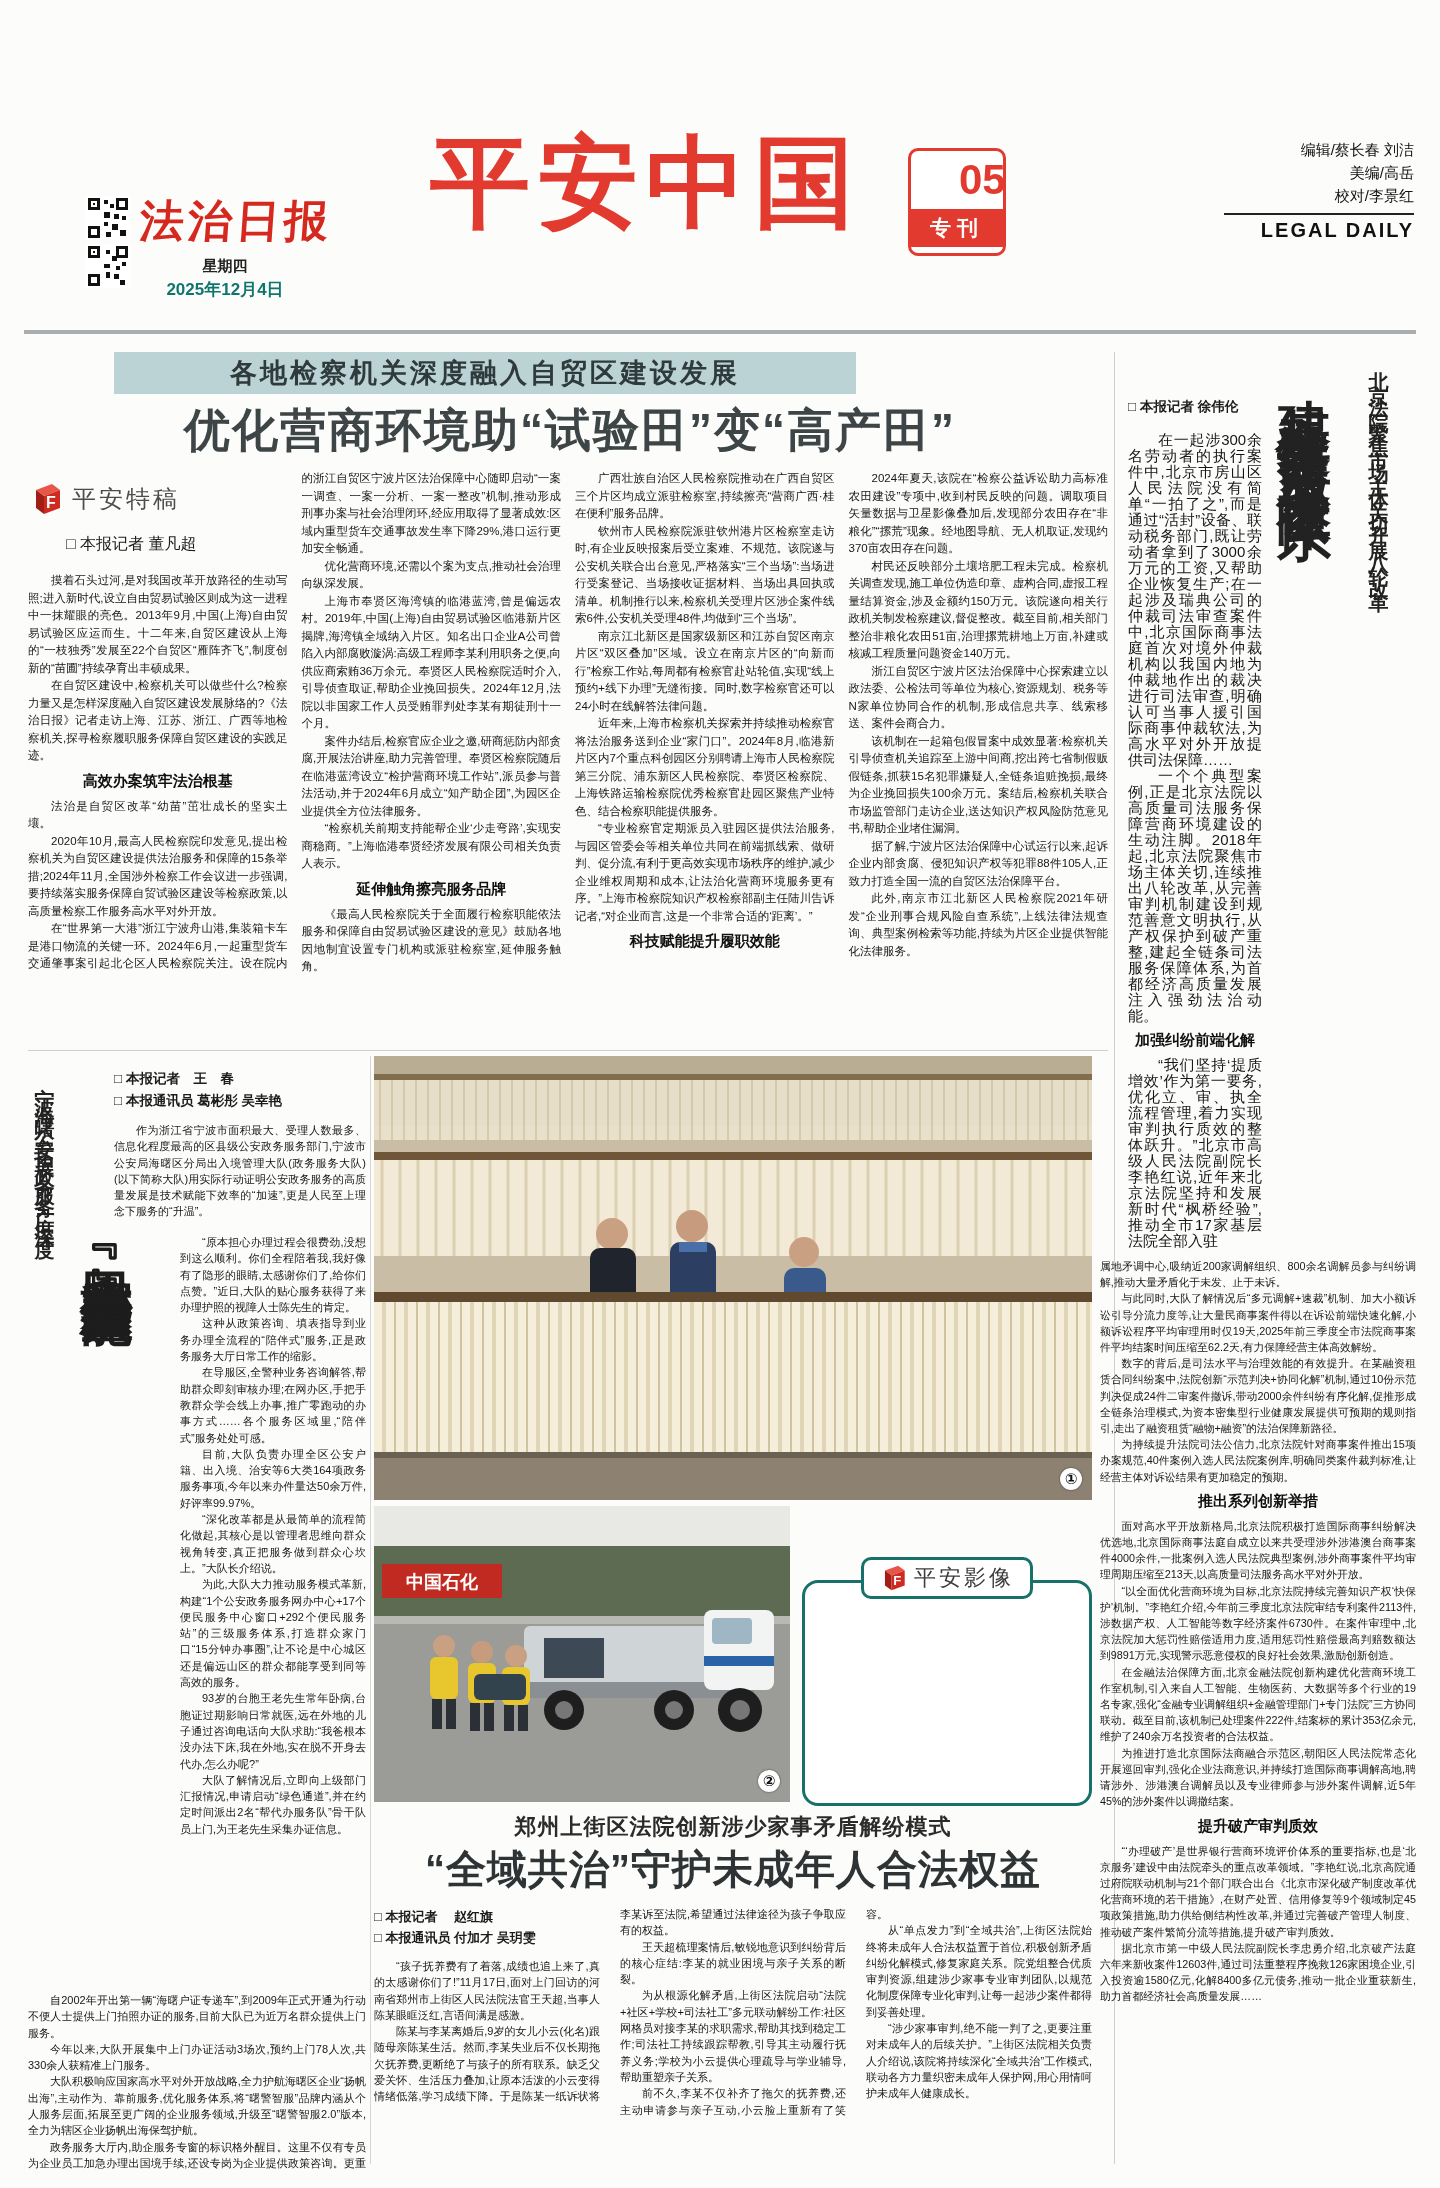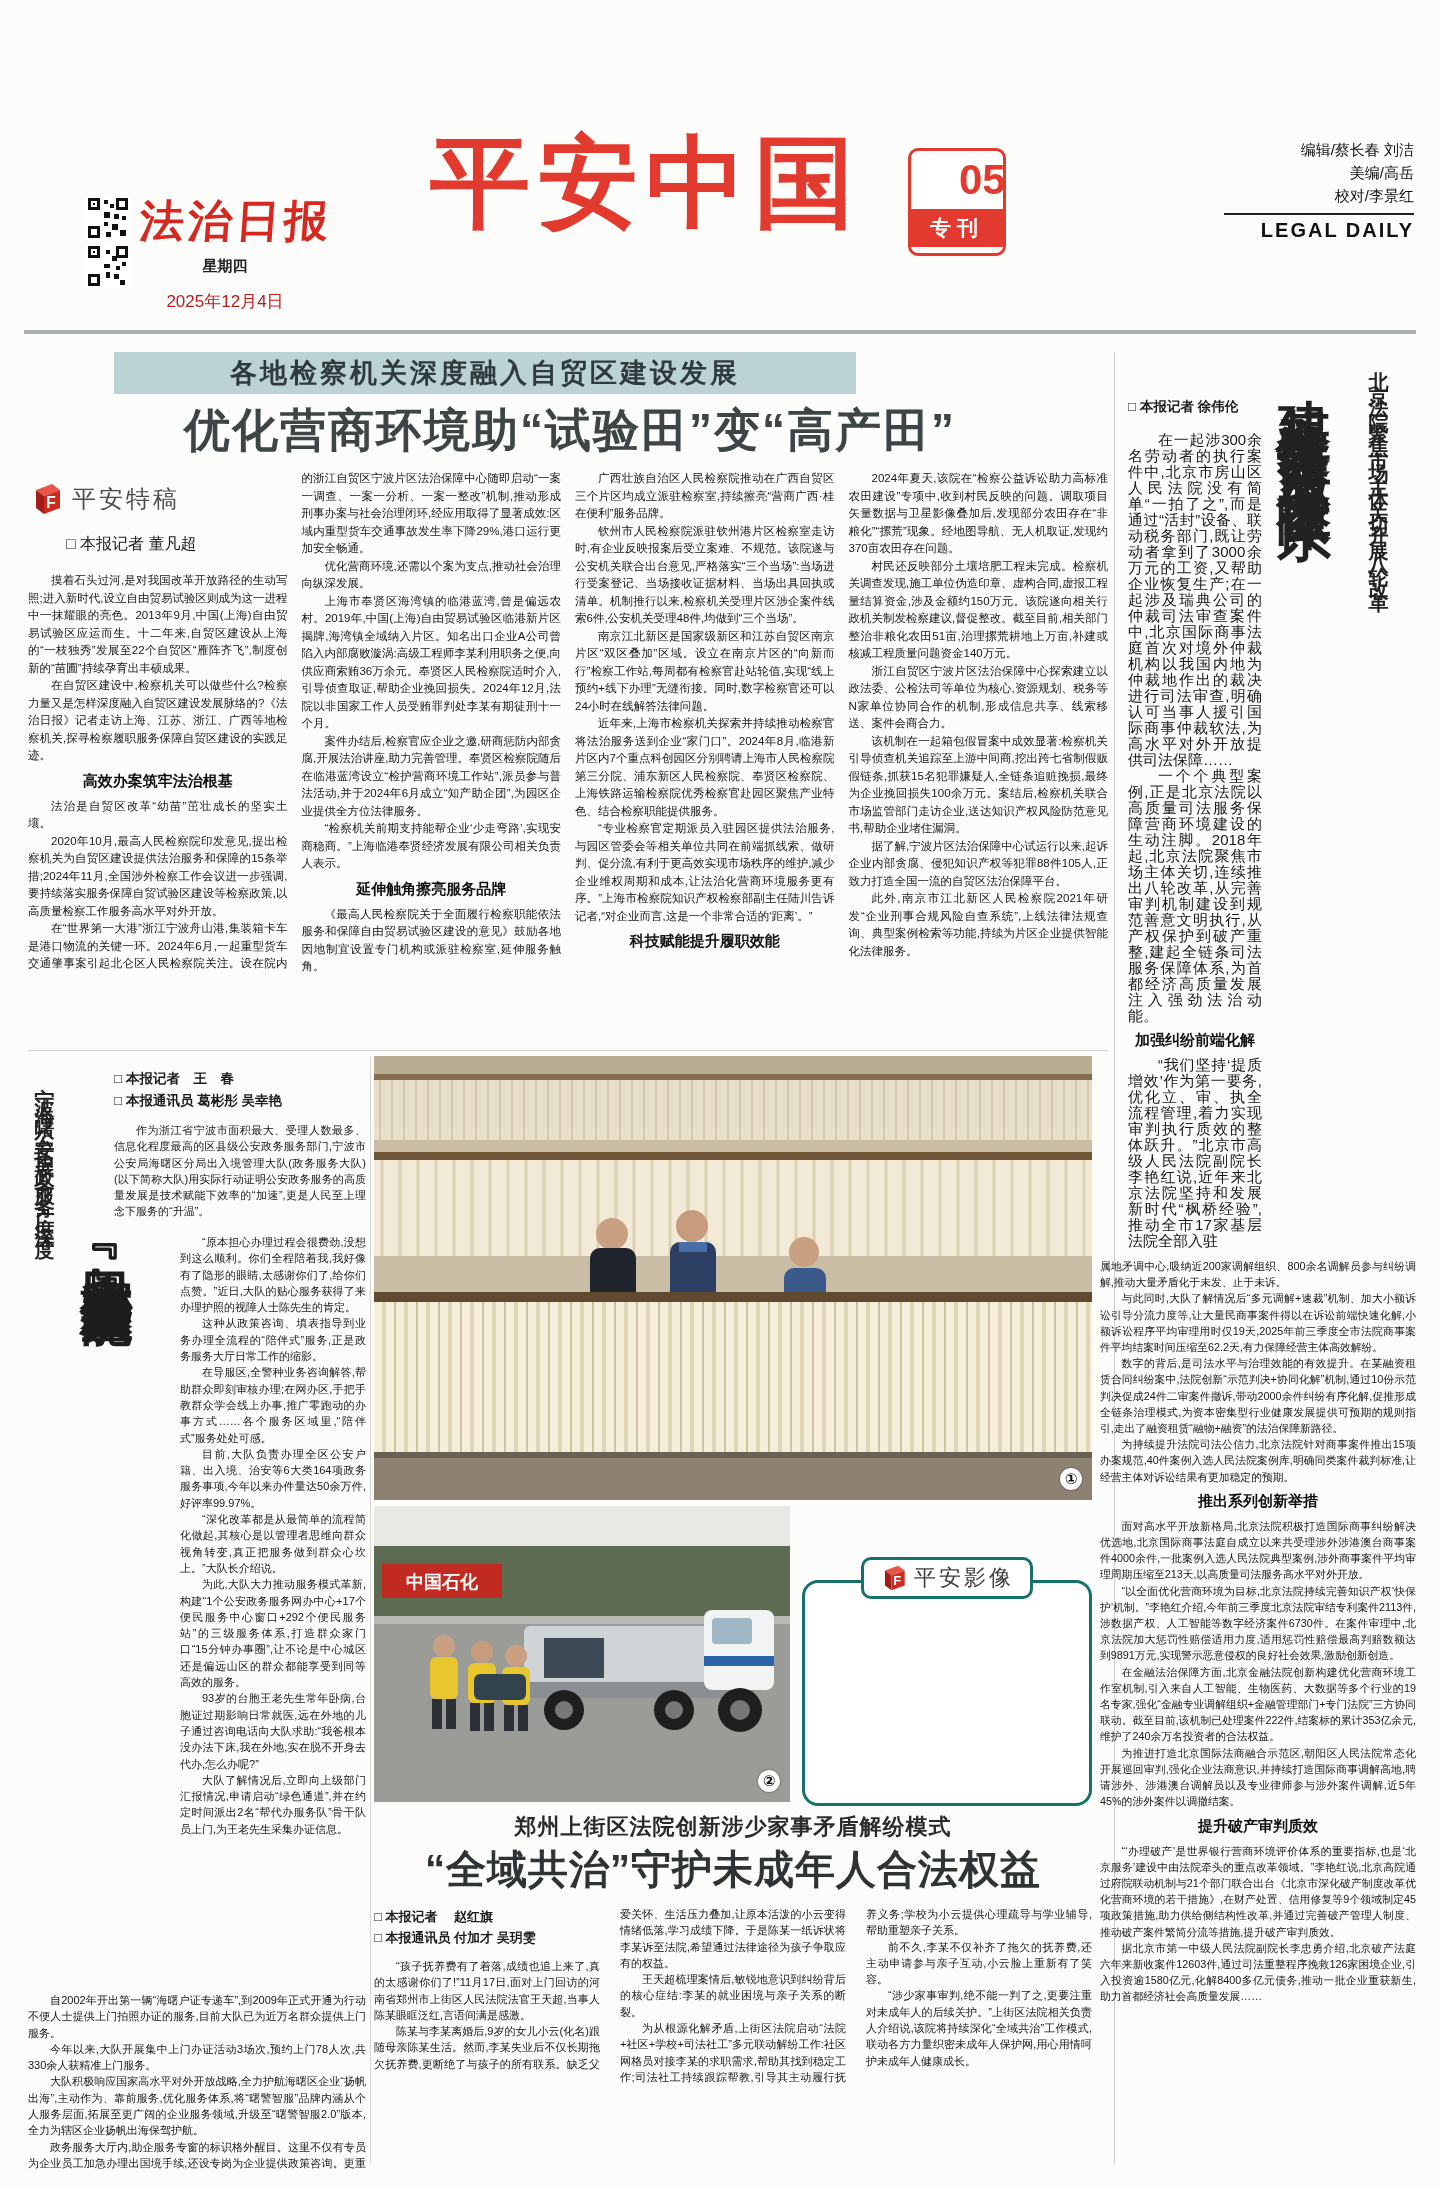--- a/index.html
+++ b/index.html
@@ -5,21 +5,21 @@
   html,body{margin:0;padding:0;background:#e9e9e7;}
   .page{position:relative;width:1440px;height:2188px;background:#fcfcfa;margin:0 auto;
         font-family:"Liberation Sans","DejaVu Sans",sans-serif;color:#1c1c1c;overflow:hidden;}
   
   .qr{position:absolute;left:86px;top:196px;width:44px;}
   .qr svg{display:block;margin-bottom:4px;}
   .masthead{position:absolute;left:140px;top:192px;width:260px;}
   .masthead .brand{font-family:"Liberation Serif","DejaVu Serif",serif;font-weight:900;
       color:#d5281e;font-size:44px;letter-spacing:4px;transform:skewX(-4deg);}
   .masthead .weekday{text-align:center;width:170px;font-size:15px;font-weight:bold;margin-top:6px;color:#222;}
-  .masthead .date{text-align:center;width:170px;font-size:17px;font-weight:normal;margin-top:14px;color:#b91c1c;}
+  .masthead .date{text-align:center;width:170px;font-size:17px;font-weight:bold;margin-top:2px;color:#0f766e;}
   .pagetitle{position:absolute;left:430px;top:132px;font-size:100px;font-weight:900;
       color:#e23a2e;letter-spacing:8px;line-height:1;}
   .badge{position:absolute;left:908px;top:148px;width:92px;height:102px;border:3px solid #e23a2e;
       border-radius:10px;overflow:hidden;background:#fff;text-align:center;}
   .badge .num{font-size:42px;font-weight:900;color:#e23a2e;line-height:58px;padding-left:48px;}
   .badge .lbl{background:#e23a2e;color:#fff;font-size:21px;font-weight:bold;line-height:38px;letter-spacing:6px;}
   .credits{position:absolute;right:26px;top:138px;width:200px;text-align:right;font-size:15px;line-height:23px;color:#111;}
   .credits .rule{border:none;border-top:2px solid #222;margin:6px 0 4px 10px;}
   .credits .en{font-weight:900;font-size:20px;letter-spacing:2px;}
   .headrule{position:absolute;left:24px;right:24px;top:330px;height:4px;background:#a9aeb0;}
@@ -360,16 +360,17 @@
   <div class="zz-cols">
     <div class="zz-byline">
       <div>□ 本报记者　 赵红旗</div>
       <div>□ 本报通讯员 付加才 吴玥雯</div>
     </div>
   <p>“孩子抚养费有了着落,成绩也追上来了,真的太感谢你们了!”11月17日,面对上门回访的河南省郑州市上街区人民法院法官王天超,当事人陈某眼眶泛红,言语间满是感激。</p>
       <p>陈某与李某离婚后,9岁的女儿小云(化名)跟随母亲陈某生活。然而,李某失业后不仅长期拖欠抚养费,更断绝了与孩子的所有联系。缺乏父爱关怀、生活压力叠加,让原本活泼的小云变得情绪低落,学习成绩下降。于是陈某一纸诉状将李某诉至法院,希望通过法律途径为孩子争取应有的权益。</p>
       <p>王天超梳理案情后,敏锐地意识到纠纷背后的核心症结:李某的就业困境与亲子关系的断裂。</p>
       <p>为从根源化解矛盾,上街区法院启动“法院+社区+学校+司法社工”多元联动解纷工作:社区网格员对接李某的求职需求,帮助其找到稳定工作;司法社工持续跟踪帮教,引导其主动履行抚养义务;学校为小云提供心理疏导与学业辅导,帮助重塑亲子关系。</p>
       <p>前不久,李某不仅补齐了拖欠的抚养费,还主动申请参与亲子互动,小云脸上重新有了笑容。</p>
+      <p>从“单点发力”到“全域共治”,上街区法院始终将未成年人合法权益置于首位,积极创新矛盾纠纷化解模式,修复家庭关系。院党组整合优质审判资源,组建涉少家事专业审判团队,以规范化制度保障专业化审判,让每一起涉少案件都得到妥善处理。</p>
       <p>“涉少家事审判,绝不能一判了之,更要注重对未成年人的后续关护。”上街区法院相关负责人介绍说,该院将持续深化“全域共治”工作模式,联动各方力量织密未成年人保护网,用心用情呵护未成年人健康成长。</p>
     </div>
 
 </div>
 
 </body></html>

